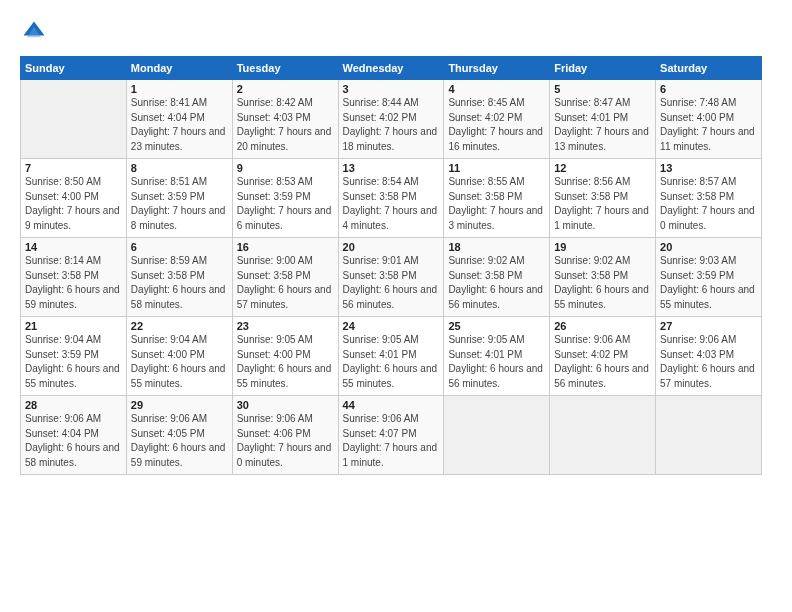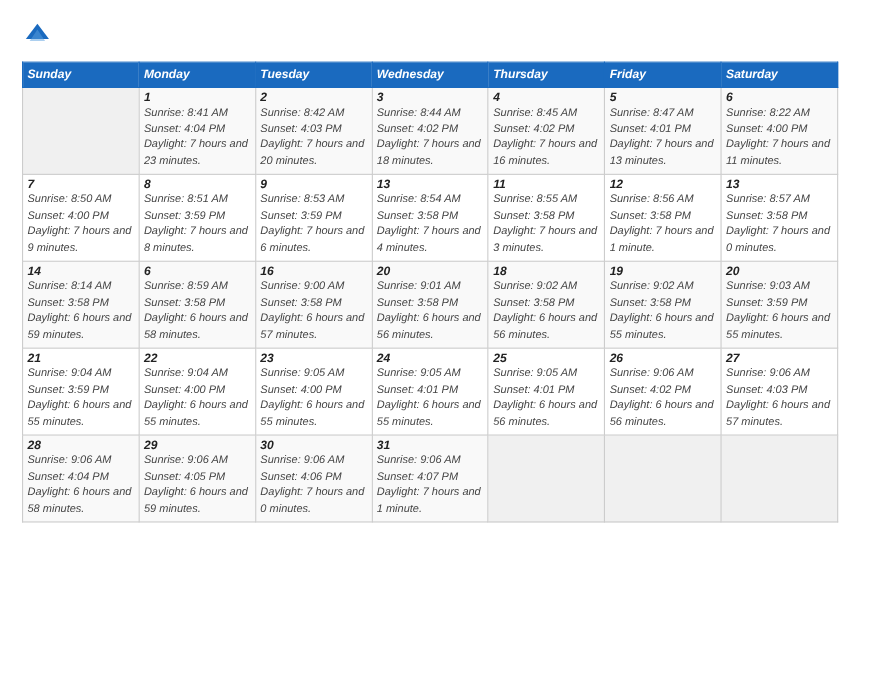--- a/index.html
+++ b/index.html
@@ -8,21 +8,20 @@
       background: #fff;
       width: 792px;
       height: 612px;
       overflow: hidden;
     }
     .page {
       width: 792px;
       height: 428px;
       padding: 18px 30px 14px 20px;
       background: #fff;
-      font-style: italic;
     }
     .header {
       display: flex;
       justify-content: space-between;
       align-items: flex-start;
       margin-bottom: 10px;
     }
     .logo {
       display: flex;
       align-items: center;
@@ -167,21 +166,21 @@
           <span class="day-num">5</span>
           <div class="day-info">
             <span>Sunrise: 8:47 AM</span><br>
             <span>Sunset: 4:01 PM</span><br>
             <span>Daylight: 7 hours and 13 minutes.</span>
           </div>
         </td>
           <td>
           <span class="day-num">6</span>
           <div class="day-info">
-            <span>Sunrise: 8:22 AM</span><br>
+            <span>Sunrise: 7:48 AM</span><br>
             <span>Sunset: 4:00 PM</span><br>
             <span>Daylight: 7 hours and 11 minutes.</span>
           </div>
         </td>
         </tr>
         <tr>
           <td>
           <span class="day-num">7</span>
           <div class="day-info">
             <span>Sunrise: 8:50 AM</span><br>
@@ -373,21 +372,21 @@
         </td>
           <td>
           <span class="day-num">30</span>
           <div class="day-info">
             <span>Sunrise: 9:06 AM</span><br>
             <span>Sunset: 4:06 PM</span><br>
             <span>Daylight: 7 hours and 0 minutes.</span>
           </div>
         </td>
           <td>
-          <span class="day-num">31</span>
+          <span class="day-num">44</span>
           <div class="day-info">
             <span>Sunrise: 9:06 AM</span><br>
             <span>Sunset: 4:07 PM</span><br>
             <span>Daylight: 7 hours and 1 minute.</span>
           </div>
         </td>
           <td class="empty-cell"></td>
           <td class="empty-cell"></td>
           <td class="empty-cell"></td>
         </tr>

